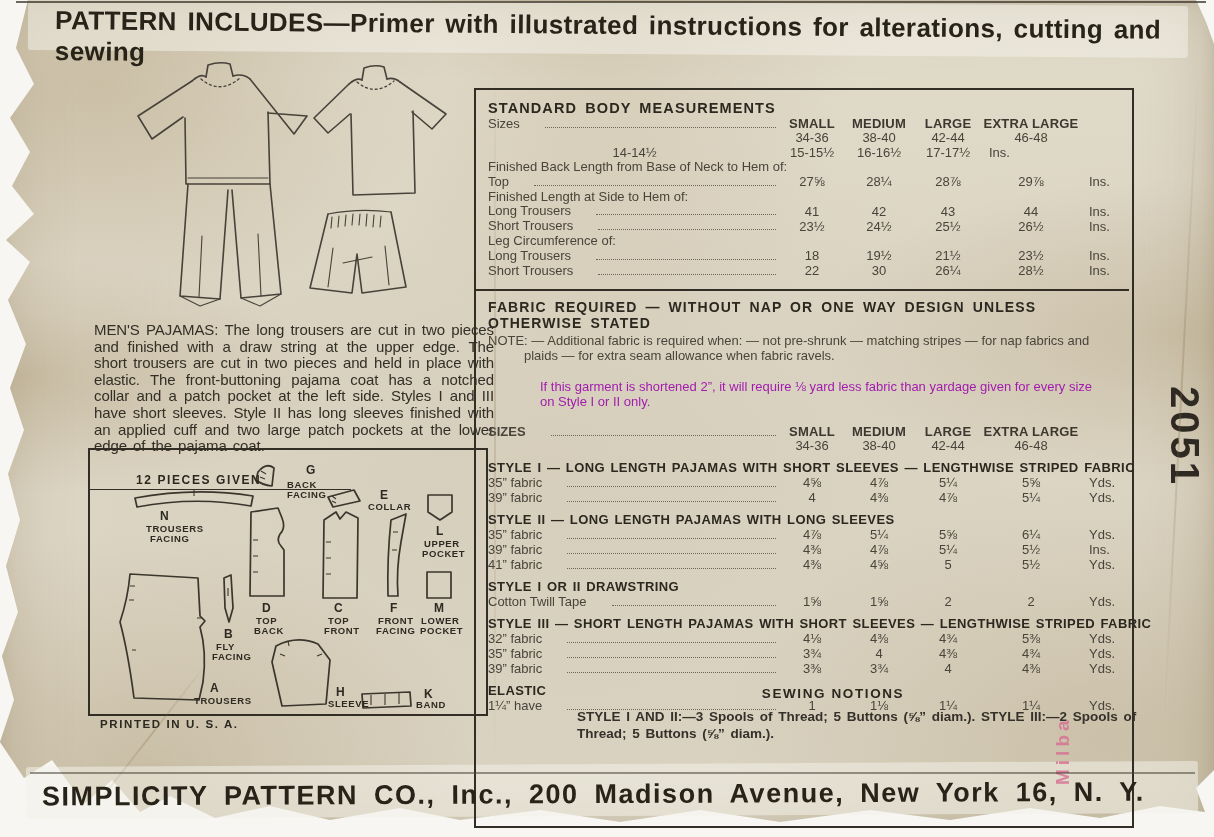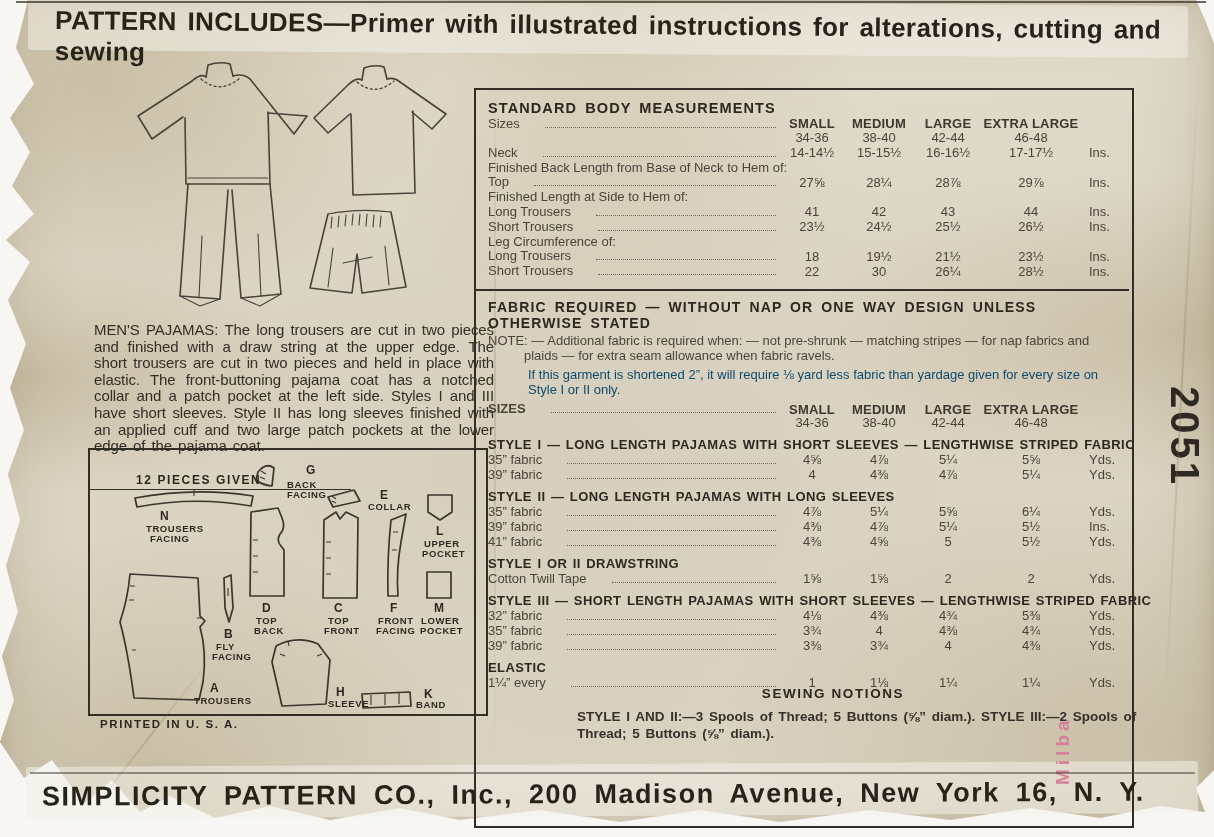--- a/index.html
+++ b/index.html
@@ -87,21 +87,21 @@
   .leader{flex:1;border-bottom:1.6px dotted #6e6757;margin:0 5px 3px 5px;min-width:8px;}
   .t-val{text-align:center;}
   .t-unit{padding-left:8px;}
   .group-row{font-size:13px;line-height:13.6px;color:#49443b;margin-top:1px;white-space:nowrap;}
   .sz-head .t-val{font-weight:bold;color:#3c372f;letter-spacing:.2px;white-space:nowrap;}
   .sz-rng .t-val{color:#49443b;}
   .sz-rng{margin-top:0;}
   .turn-note{font-size:13.5px;font-weight:bold;letter-spacing:.5px;word-spacing:2.5px;color:#2c2820;margin-top:12px;}
   .divider{height:0;border-top:2.5px solid #332e25;margin:11px -6px 8px -12px;}
   .note-p{font-size:13px;line-height:15px;color:#4a453c;margin:2px 0 0 0;padding-left:36px;text-indent:-36px;}
-  .note-p2{font-size:13px;line-height:15px;color:#0c4a6e;margin:4px;padding-left:36px;}
+  .note-p2{font-size:13px;line-height:15px;color:#a21caf;margin:16px;padding-left:36px;}
   .sec-head{font-size:13px;font-weight:bold;letter-spacing:.4px;word-spacing:1.5px;color:#2c2820;margin-top:7px;white-space:nowrap;}
   #fabric-sizes{margin-top:5px;}
 
   
   #notions-title{
     position:absolute;left:503px;top:686px;width:660px;text-align:center;
     font-size:13.5px;font-weight:bold;letter-spacing:1.6px;color:#2c2820;
   }
   #notions-body{
     position:absolute;left:577px;top:708px;width:570px;
@@ -275,24 +275,20 @@
         <div class="t-label"></div>
         <div class="t-val">34-36</div>
         <div class="t-val">38-40</div>
         <div class="t-val">42-44</div>
         <div class="t-val">46-48</div>
         <div class="t-unit"></div>
       </div>
     </div>
   <div id="measure-rows">
       <div class="t-row">
-        <div class="t-label">
-          <span>Neck</span>
-          <span class="leader"></span>
-        </div>
         <div class="t-val">14-14½</div>
         <div class="t-val">15-15½</div>
         <div class="t-val">16-16½</div>
         <div class="t-val">17-17½</div>
         <div class="t-unit">Ins.</div>
       </div>
       <div class="group-row">Finished Back Length from Base of Neck to Hem of:</div>
       <div class="t-row">
         <div class="t-label">
           <span>Top</span>
@@ -478,21 +474,21 @@
         </div>
         <div class="t-val">3⅜</div>
         <div class="t-val">3¾</div>
         <div class="t-val">4</div>
         <div class="t-val">4⅜</div>
         <div class="t-unit">Yds.</div>
       </div>
       <div class="sec-head">ELASTIC</div>
       <div class="t-row">
         <div class="t-label">
-          <span>1¼” every</span>
+          <span>1¼” have</span>
           <span class="leader"></span>
         </div>
         <div class="t-val">1</div>
         <div class="t-val">1⅛</div>
         <div class="t-val">1¼</div>
         <div class="t-val">1¼</div>
         <div class="t-unit">Yds.</div>
       </div>
     </div>
 </div>

